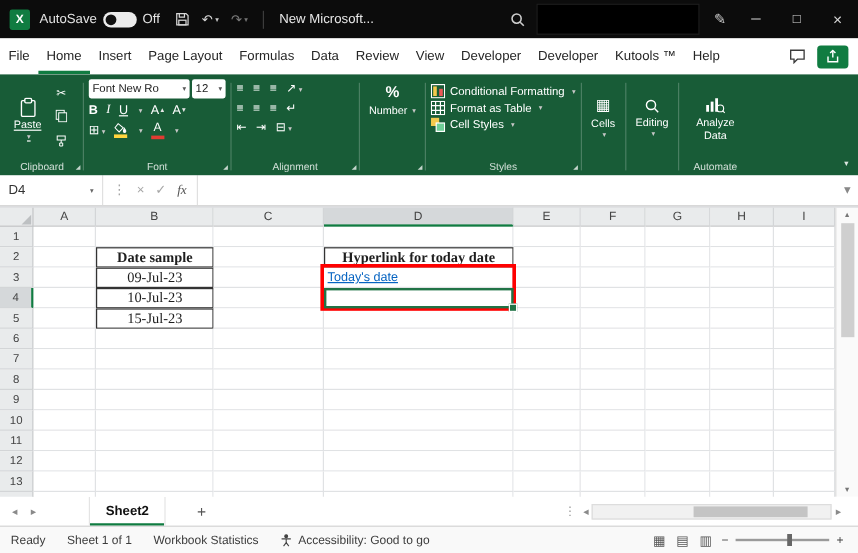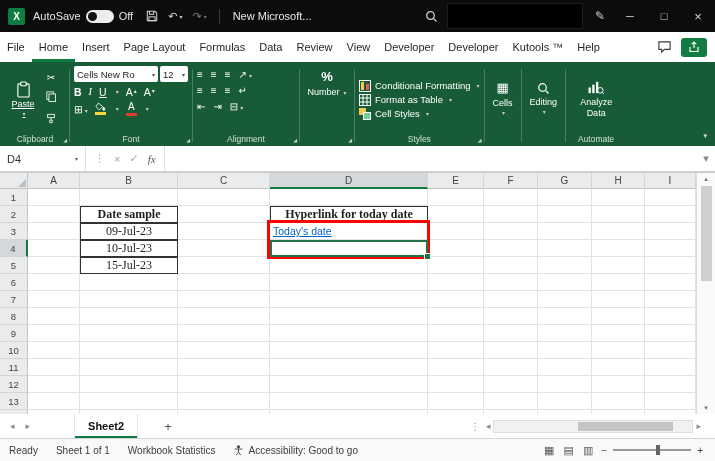--- a/index.html
+++ b/index.html
@@ -49,21 +49,21 @@
   .bld { font-weight:700; } .itl { font-style:italic; font-family:"Liberation Serif",serif; } .und { text-decoration:underline; }
   .sizebtn { display:flex; align-items:flex-start; gap:1px; }
   .sizebtn .dir { font-size:6px; margin-top:1px; color:#E8E8E8; }
   .fclr { display:flex; flex-direction:column; align-items:center; line-height:1; }
   .fclr .bar { width:11px; height:3px; margin-top:1px; }
   .algrp { display:flex; flex-direction:column; gap:2px; padding-top:1px; }
   .alrow { display:flex; gap:8px; align-items:center; height:14px; font-size:10px; }
   .numgrp { display:flex; flex-direction:column; align-items:center; width:46px; }
   .pct { font-size:13px; font-weight:600; margin-top:3px; }
   .numlbl { font-size:9px; display:flex; align-items:center; gap:2px; margin-top:3px; }
-  .stylesgrp { display:flex; flex-direction:column; justify-content:center; padding:3px 0 2px; }
+  .stylesgrp { display:flex; flex-direction:column; justify-content:flex-start; padding:3px 0 2px; }
   .stylerow { display:flex; align-items:center; gap:4px; font-size:9.5px; height:14px; white-space:nowrap; }
   .bigbtn { display:flex; flex-direction:column; align-items:center; justify-content:center; gap:2px; font-size:9px; padding:0 4px; text-align:center; line-height:1.15; }
   .collapse-chev { position:absolute; right:8px; bottom:6px; font-size:7px; color:rgba(255,255,255,.85); }
 
   
   .fbar { height:26px; display:flex; align-items:center; background:#fff; border-bottom:1px solid #CFCFCF; font-size:11px; color:#333; }
   .namebox { width:86px; height:100%; display:flex; align-items:center; padding:0 7px; border-right:1px solid #E0E0E0; }
   .namebox .dd { margin-left:auto; color:#666; }
   .fbicons { display:flex; align-items:center; gap:9px; padding:0 8px; color:#A6A6A6; }
   .fx { font-style:italic; font-family:"Liberation Serif",serif; color:#555; }
@@ -218,21 +218,21 @@
       </div>
     <span class="launch">◢</span>
   </div>
   <div class="rdiv"></div>
 
   <div class="rgroup">
     <div class="rbody">
       <div class="fontgrp">
         <div class="comborow">
           <span class="combo name">
-              <span>Cells New Ro</span>
+              <span>Font New Ro</span>
               <span class="dd">▾</span>
             </span>
           <span class="combo size">
               <span>12</span>
               <span class="dd">▾</span>
             </span>
         </div>
         <div class="iconrow">
           <span class="bld">B</span>
           <span class="itl">I</span>

